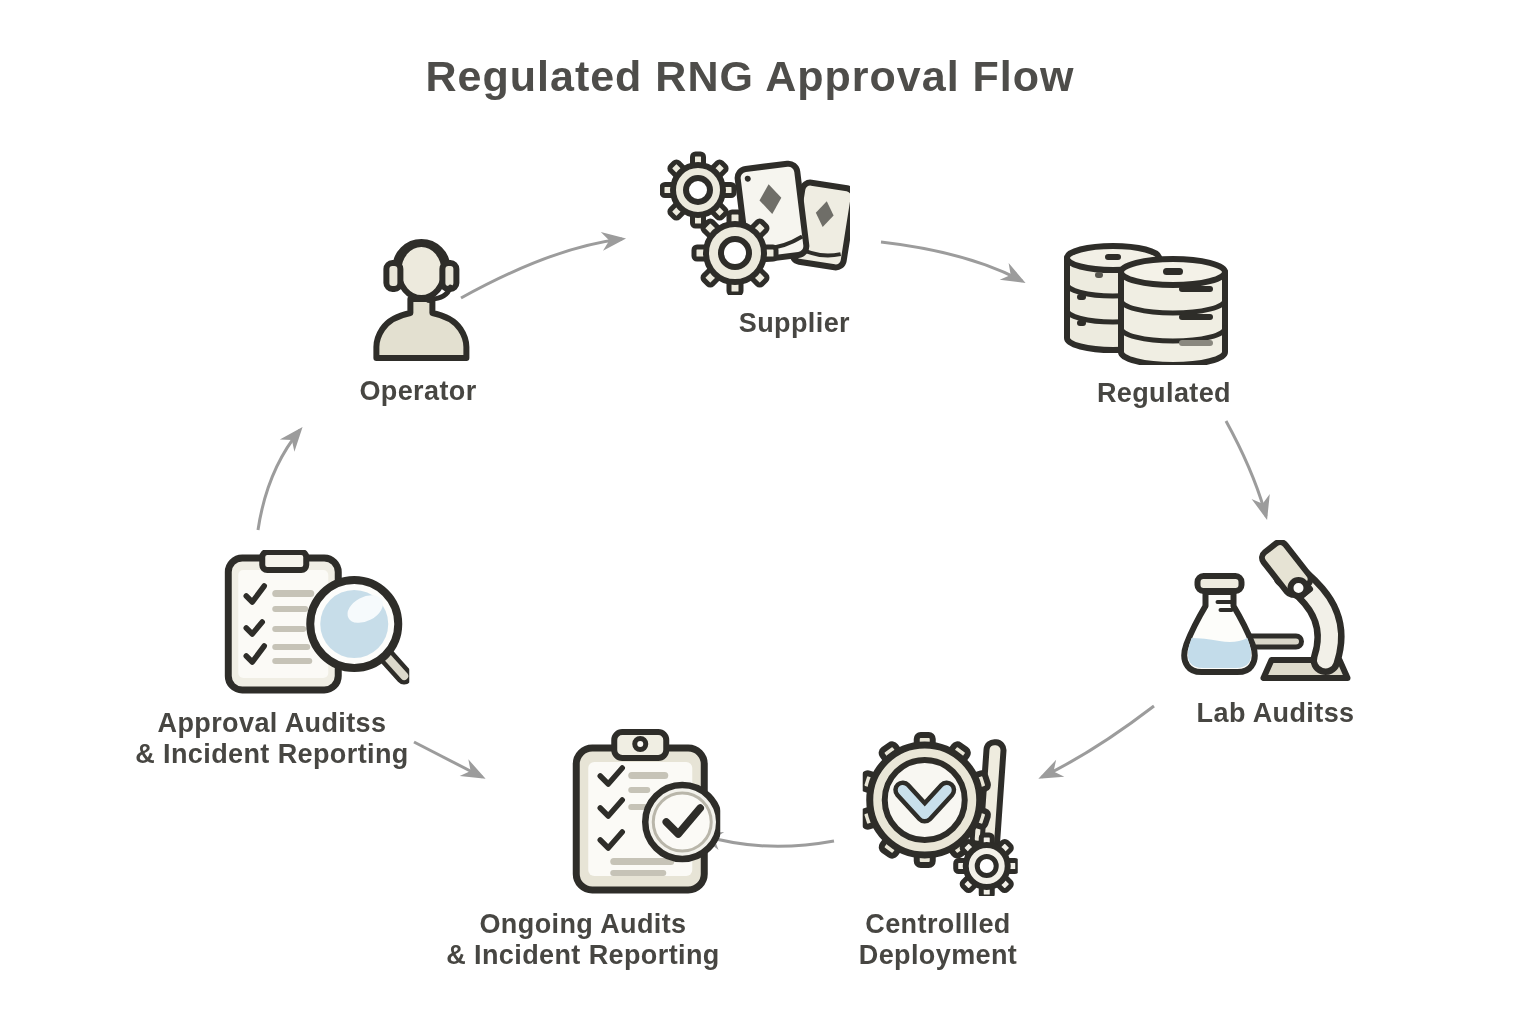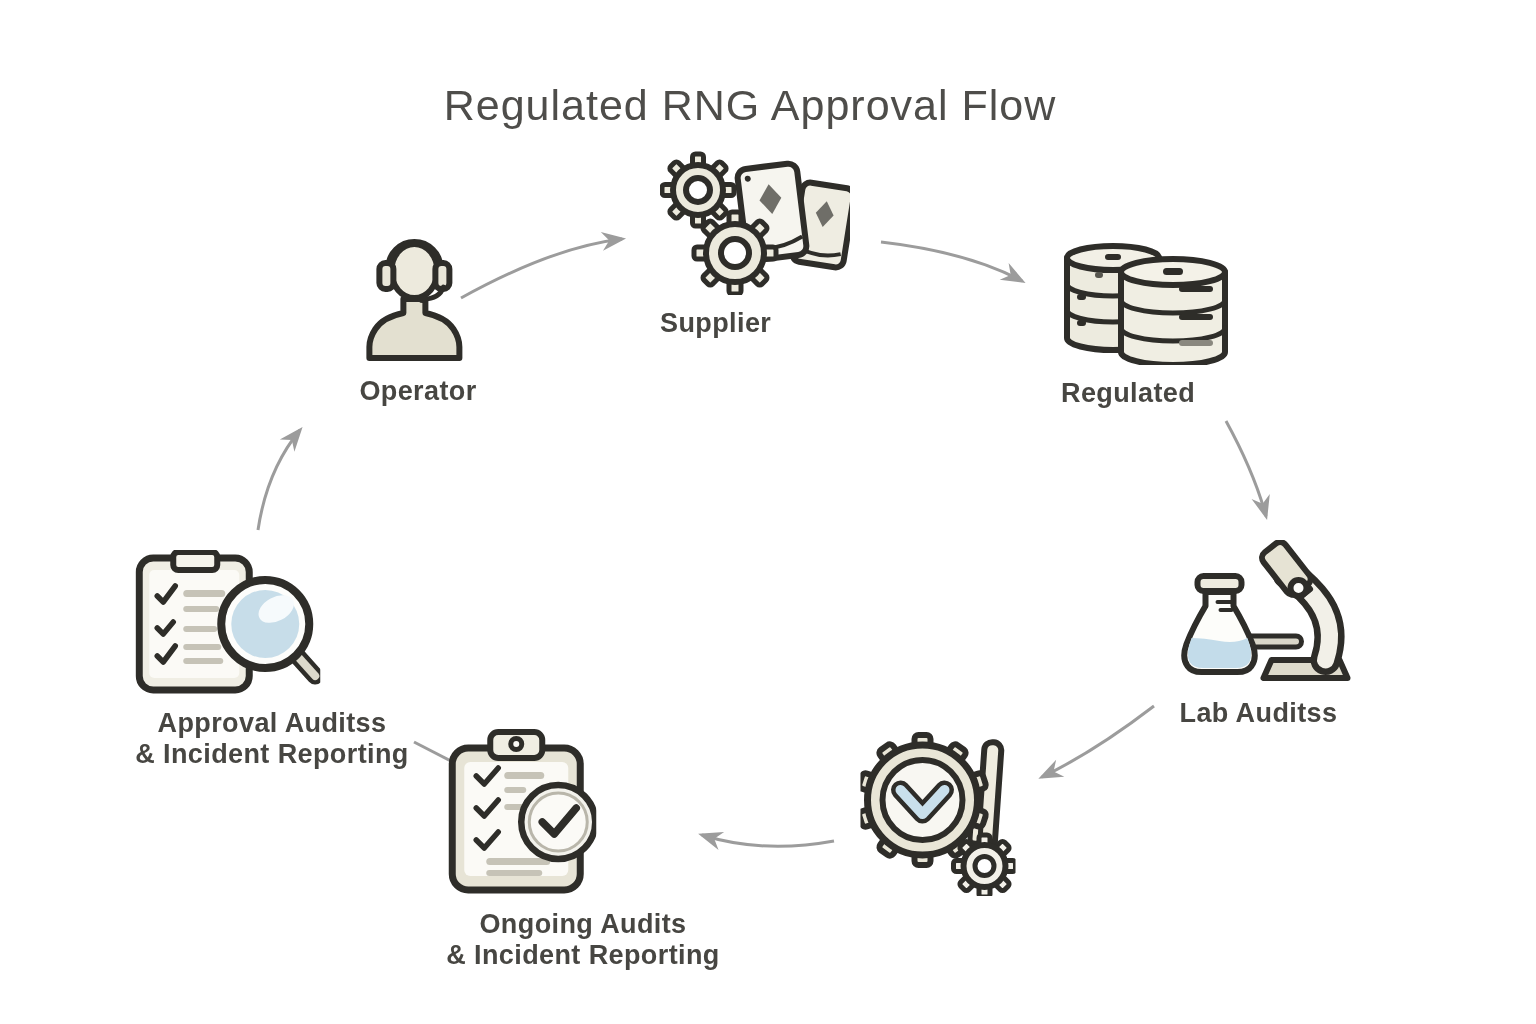--- a/index.html
+++ b/index.html
@@ -7,28 +7,27 @@
     width:1536px;height:1024px;
     background:#ffffff;
     font-family:"Liberation Sans", sans-serif;
     position:relative;
     overflow:hidden;
   }
   .stage{position:absolute;inset:0;}
   .title{
     position:absolute;left:0;top:52px;width:1500px;
     text-align:center;
-    font-size:43px;font-weight:400;letter-spacing:1px;
+    font-size:43px;font-weight:700;letter-spacing:1px;
     color:#4e4d4a;
-    margin-top:29px;
   }
   .arrow-layer{position:absolute;inset:0;z-index:1;}
   .node{
     position:absolute;z-index:2;
-    display:flex;flex-direction:column;align-items:flex-start;
+    display:flex;flex-direction:column;align-items:flex-end;
     transform:translateX(-50%);
   }
   .node-label{
     margin-top:13px;
     font-size:27px;font-weight:700;letter-spacing:0.4px;
     color:#474642;text-align:center;white-space:nowrap;line-height:31px;
   }
   .node-label span{display:block;}
   svg.icon{display:block;}
 </style>
@@ -206,20 +205,24 @@
             <rect x="-5.5" y="-31" width="11" height="12" rx="3" transform="rotate(180)"></rect>
             <rect x="-5.5" y="-31" width="11" height="12" rx="3" transform="rotate(225)"></rect>
             <rect x="-5.5" y="-31" width="11" height="12" rx="3" transform="rotate(270)"></rect>
             <rect x="-5.5" y="-31" width="11" height="12" rx="3" transform="rotate(315)"></rect>
           </g>
           <circle r="21" fill="#f2f0e8" stroke-width="6"></circle>
           <circle r="9.5" fill="#ffffff" stroke-width="5"></circle>
         </g>
       </g>
     </svg>
+    <div class="node-label">
+      <span>Centrollled</span>
+      <span>Deployment</span>
+    </div>
   </div>
 
   <div class="node" style="left:583px;top:724px;">
     <svg class="icon" width="150" height="172" viewBox="0 0 150 172">
       <g stroke="#2e2d29" stroke-linejoin="round" stroke-linecap="round">
         <rect x="6" y="24" width="128" height="142" rx="16" fill="#e7e4d6" stroke-width="7"></rect>
         <rect x="18" y="38" width="104" height="114" rx="6" fill="#fbfaf6" stroke="none"></rect>
         <rect x="44" y="8" width="52" height="26" rx="8" fill="#f0eee3" stroke-width="6"></rect>
         <circle cx="70" cy="20" r="5.5" fill="#fbfaf6" stroke-width="5"></circle>
         <path d="M30 52 L38 60 L52 44" fill="none" stroke-width="5.5"></path>

